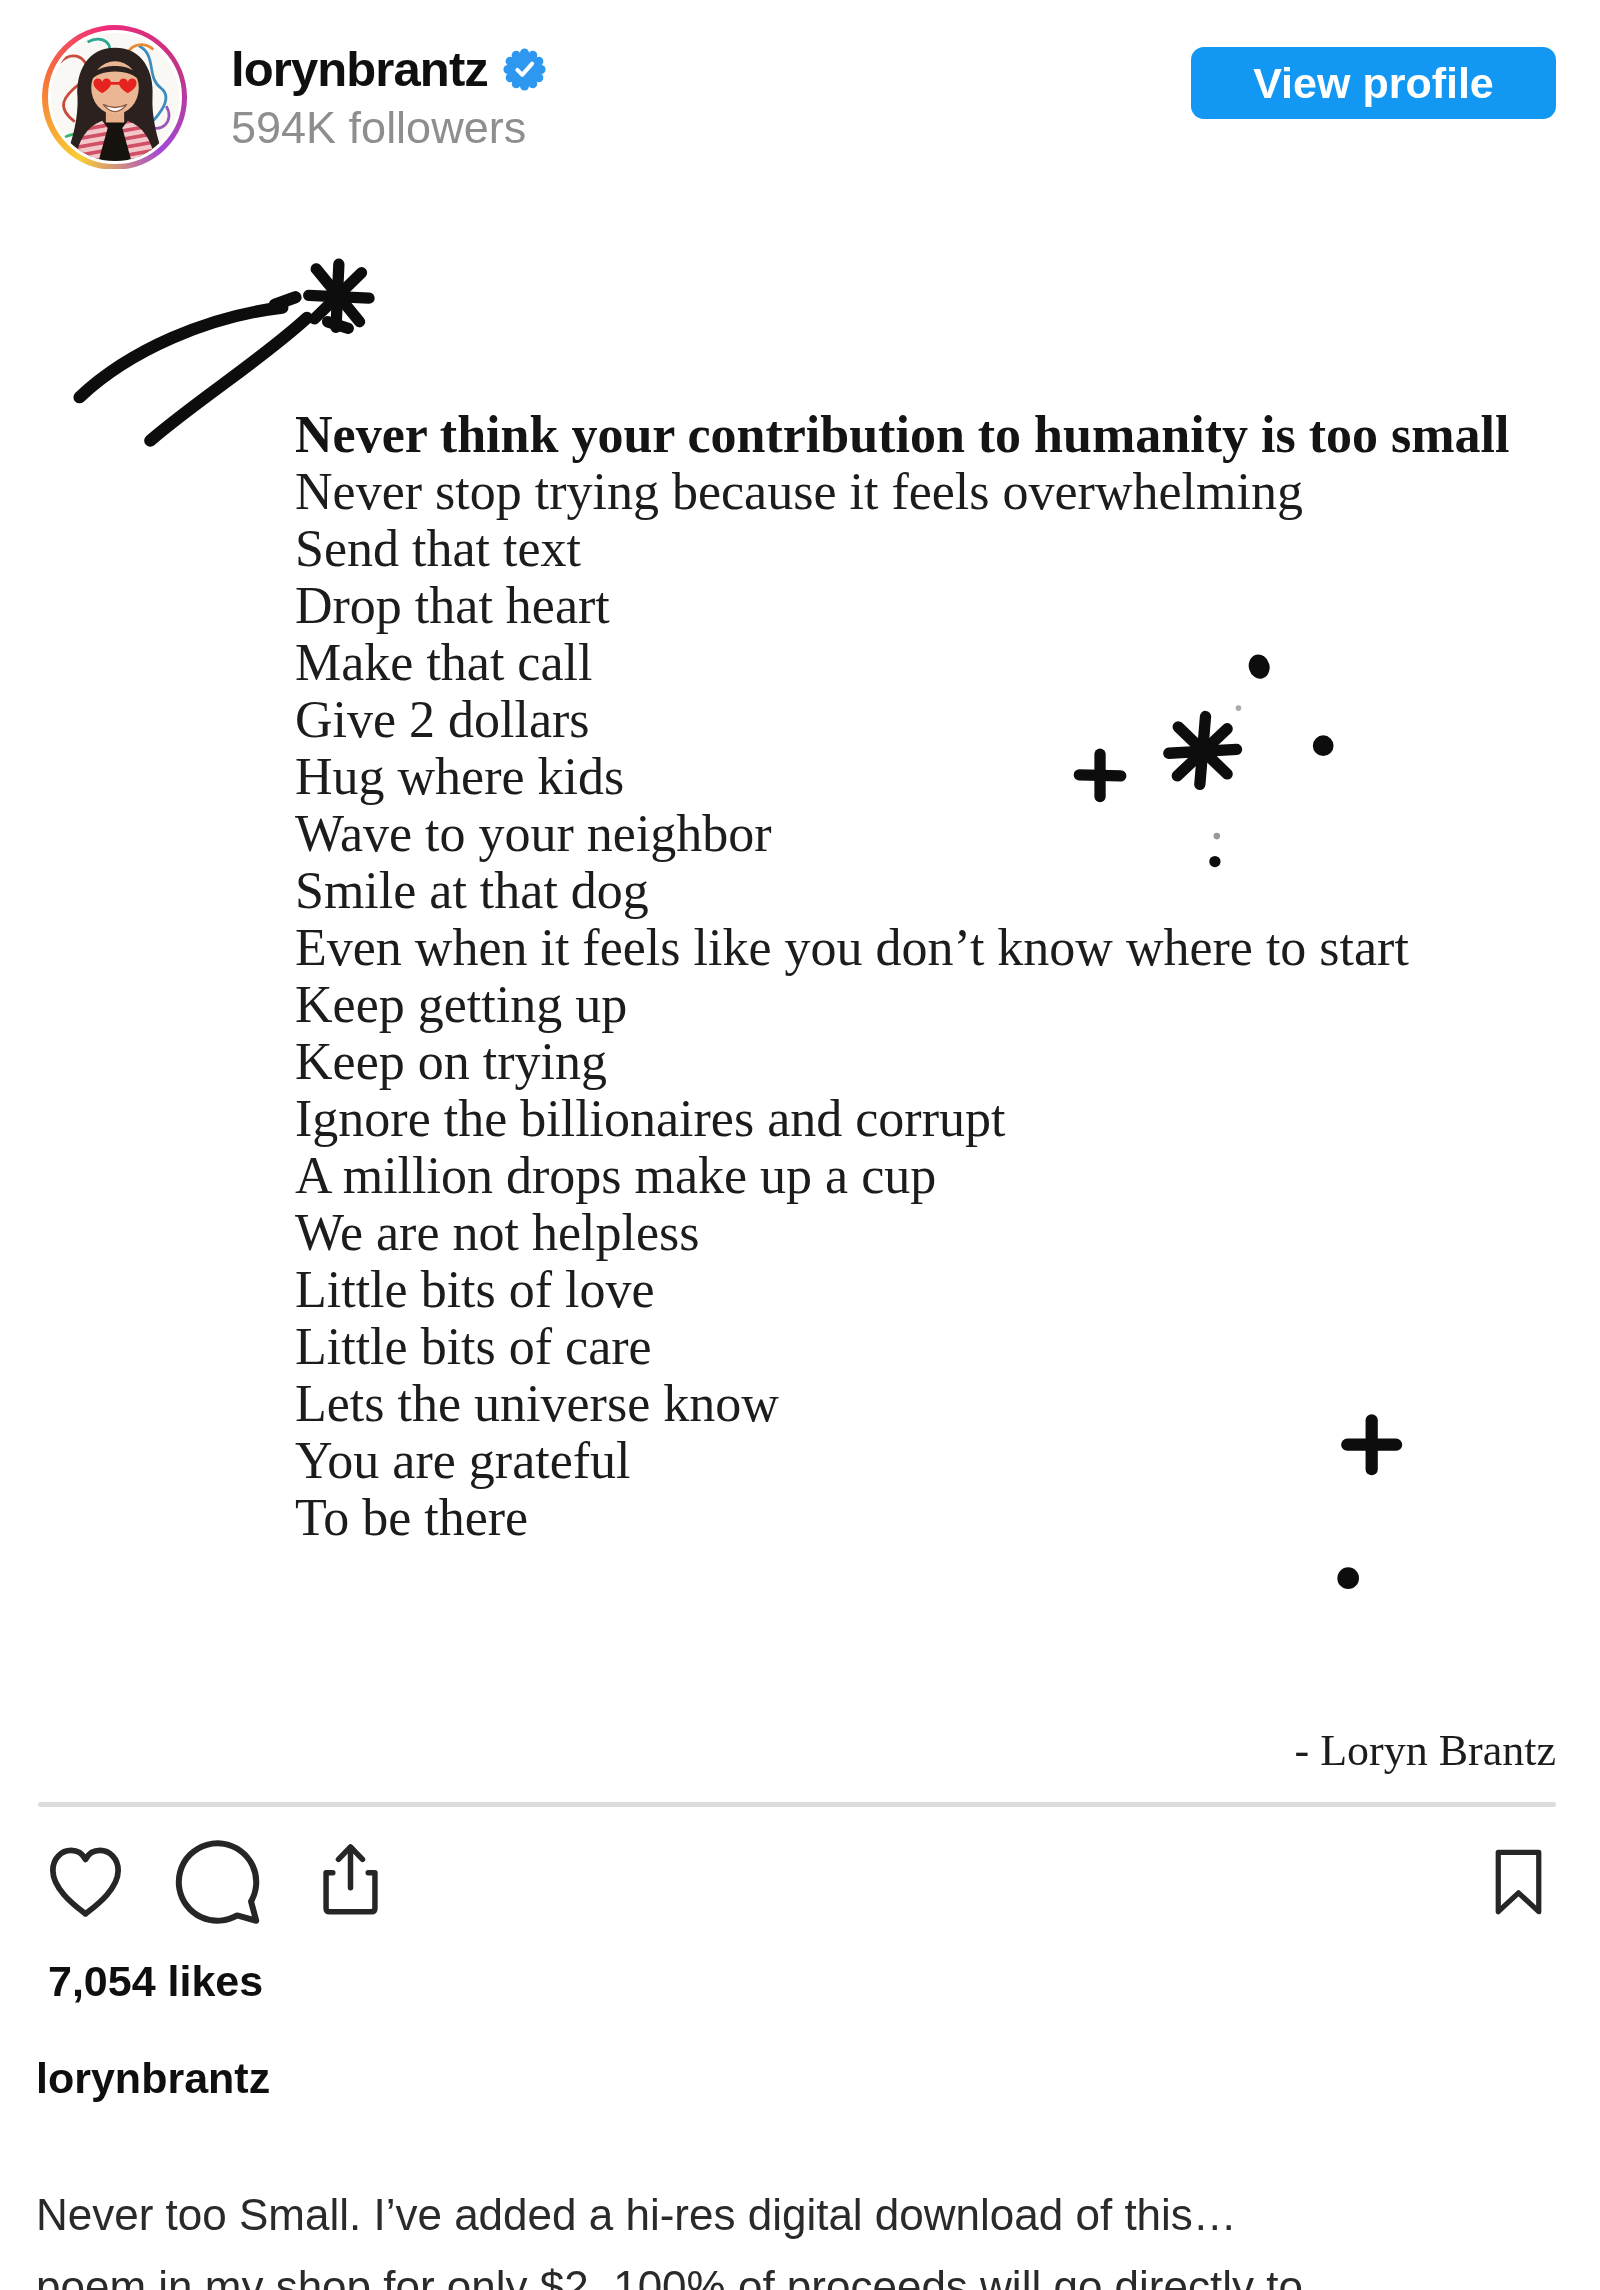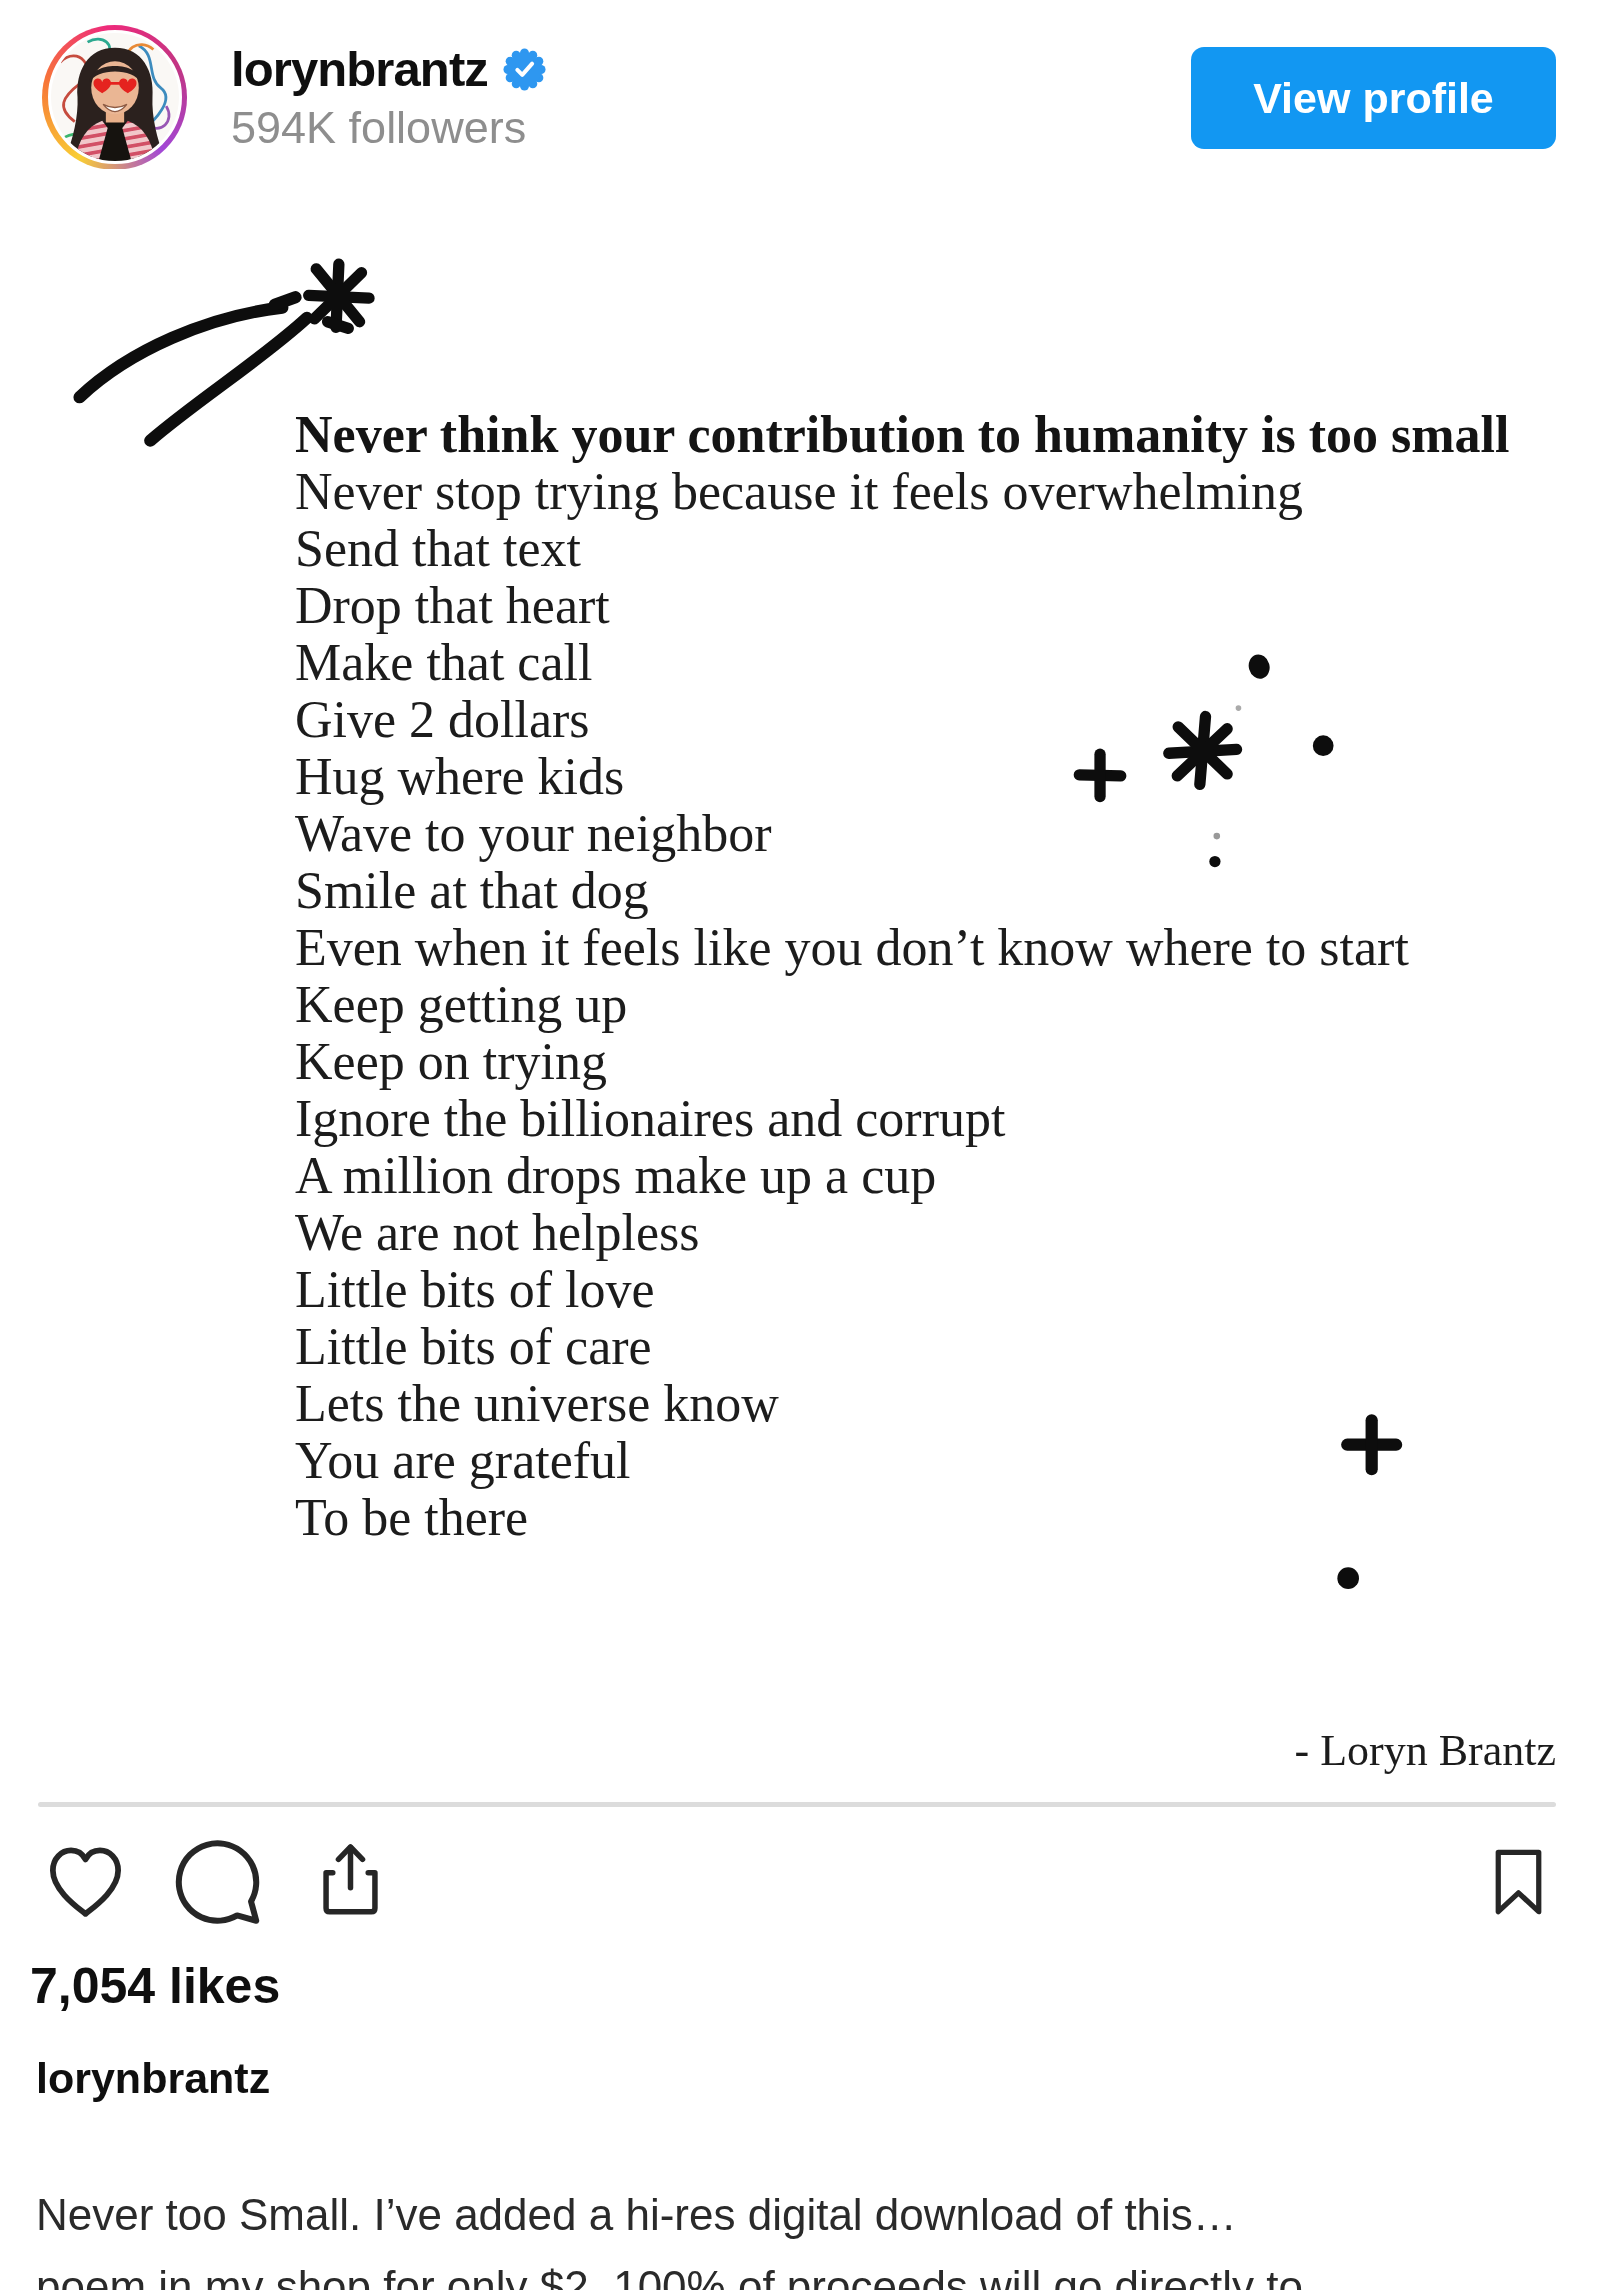--- a/index.html
+++ b/index.html
@@ -17,21 +17,21 @@
   }
   .avatar-inner{
     width:128px;height:128px;border-radius:50%;background:#fff;
     border:3.8px solid #fff;overflow:hidden;
   }
   .user-line{position:absolute;left:231px;top:41px;display:flex;align-items:center;}
   .username{font-size:49px;font-weight:bold;color:#0f0f0f;letter-spacing:-0.9px;line-height:56px;}
   .badge{margin-left:15px;width:43px;height:43px;}
   .followers{position:absolute;left:231px;top:102px;font-size:45px;color:#8e8e8e;line-height:51px;}
   .view-profile{
-    position:absolute;left:1191px;top:47px;width:365px;height:102px;border:none;
+    position:absolute;left:1191px;top:47px;width:365px;height:72px;border:none;
     border-radius:13px;background:#1297f2;color:#ffffff;font-weight:bold;font-size:43px;
     font-family:"Liberation Sans",sans-serif;cursor:pointer;
   }
   
   .post-image{position:absolute;left:0;top:169px;width:1601px;height:1632px;background:#fff;cursor:pointer;}
   .doodle{position:absolute;}
   .poem{
     position:absolute;left:295px;top:237px;width:1299px;
     font-family:"Liberation Serif",serif;color:#1c1c1c;font-size:52px;line-height:57px;
     white-space:nowrap;
@@ -44,21 +44,21 @@
   
   .divider{position:absolute;left:38px;top:1802px;width:1518px;height:4.7px;background:#dcdcdc;border-radius:2.8px;}
   
   .icon-btn{position:absolute;background:none;border:none;padding:0;cursor:pointer;}
   .like-btn{left:41px;top:1837px;width:89px;height:90px;}
   .comment-btn{left:171px;top:1835px;width:93px;height:94px;}
   .share-btn{left:308px;top:1837px;width:85px;height:90px;}
   .save-btn{left:1478px;top:1837px;width:81px;height:90px;}
   .icon-btn svg{width:100%;height:100%;display:block;}
   
-  .likes{position:absolute;left:30px;top:1957px;font-size:50px;font-weight:bold;color:#0f0f0f;text-align:center;}
+  .likes{position:absolute;left:48px;top:1957px;font-size:43px;font-weight:bold;color:#0f0f0f;text-align:center;}
   .caption-author{position:absolute;left:36px;top:2054px;font-size:43px;font-weight:bold;color:#0f0f0f;cursor:pointer;}
   .caption-line1{position:absolute;left:36px;top:2190px;font-size:44px;color:#2a2a2a;white-space:nowrap;text-align:center;}
   .caption-line2{position:absolute;left:36px;top:2262px;font-size:44px;color:#2a2a2a;white-space:nowrap;}
 </style>
 </head>
 <body>
 
 <div class="header">
   <div class="avatar">
     <div class="avatar-inner">

